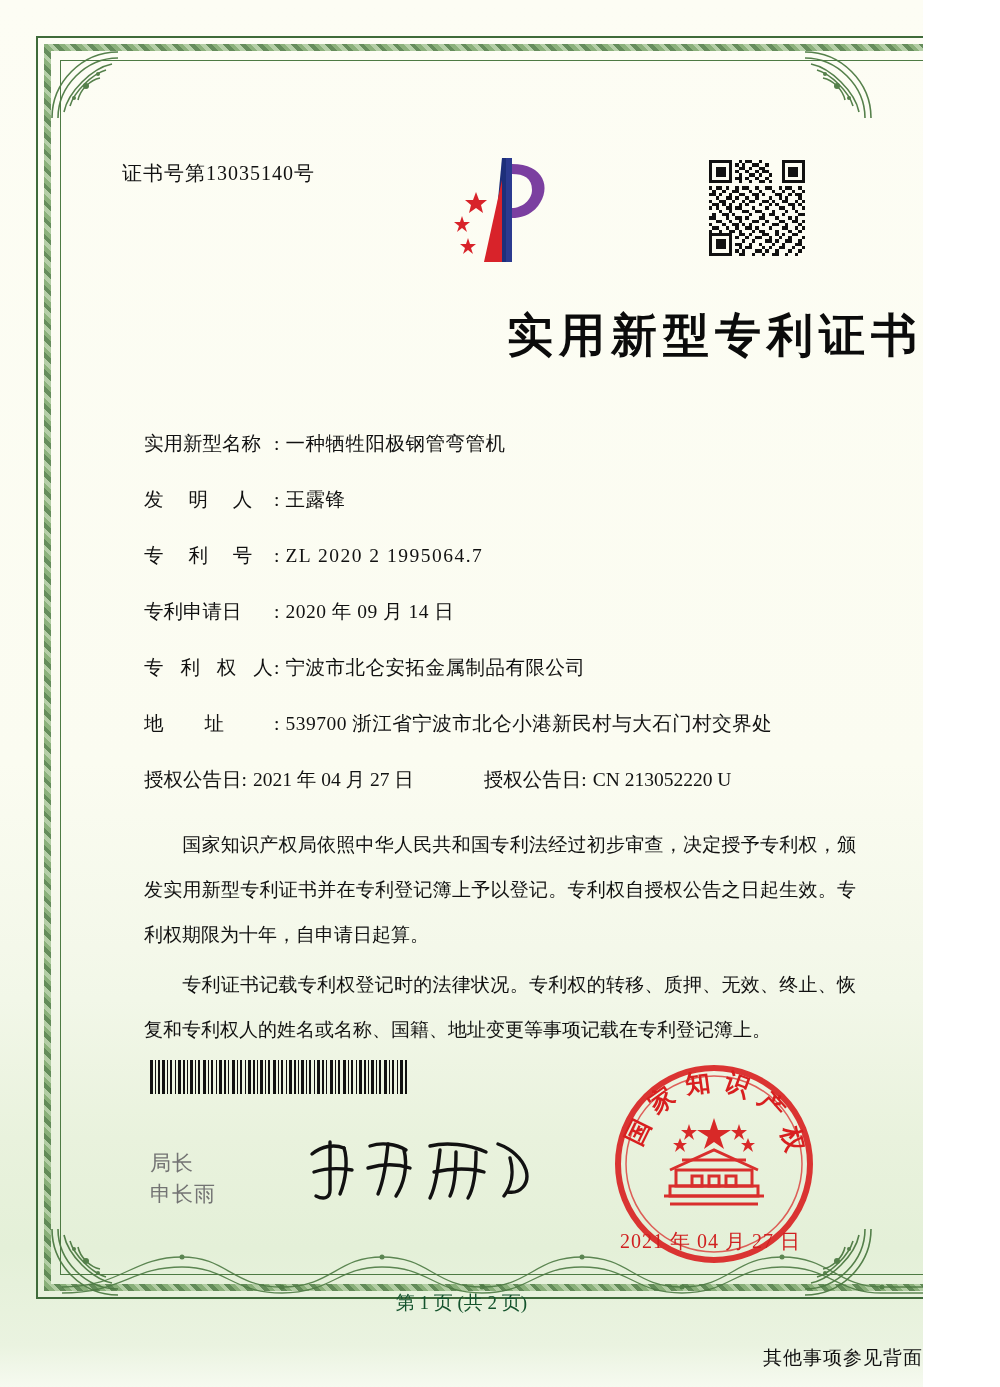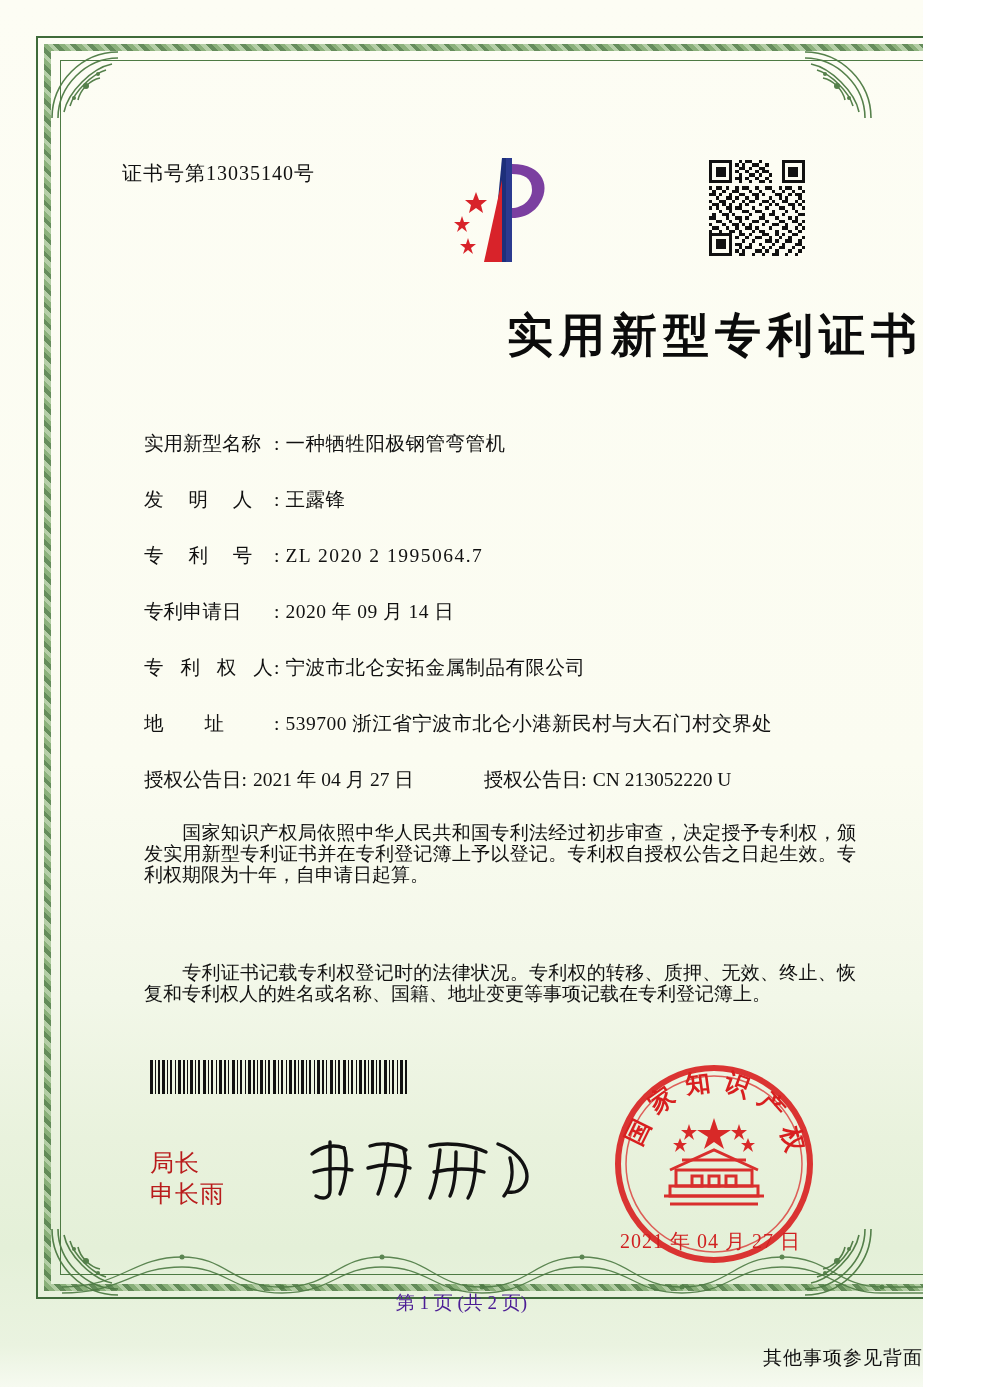--- a/index.html
+++ b/index.html
@@ -143,43 +143,43 @@
   }
   .pub-no-wrap {
     margin-left: 70px;
   }
 
   .para {
     position: absolute;
     left: 144px;
     width: 712px;
     font-size: 19px;
-    line-height: 21px;
+    line-height: 45px;
     color: #111;
     text-align: justify;
     text-justify: inter-ideograph;
   }
   .para.p1 { top: 822px; }
   .para.p2 { top: 962px; }
   .indent { display: inline-block; width: 38px; }
 
   .barcode {
     position: absolute;
     left: 150px;
     top: 1060px;
     width: 258px;
     height: 34px;
   }
   .sig-block {
     position: absolute;
     left: 150px;
     top: 1148px;
-    font-size: 24px;
+    font-size: 21px;
     line-height: 31px;
-    color: #b91c1c;
+    color: #737373;
     letter-spacing: 1px;
   }
   .handwriting {
     position: absolute;
     left: 300px;
     top: 1128px;
     width: 240px;
     height: 80px;
     color: #111;
   }
@@ -197,21 +197,21 @@
     font-size: 20px;
     color: #d02020;
     letter-spacing: 1px;
   }
   .page-no {
     position: absolute;
     left: 0; right: 0;
     top: 1290px;
     text-align: center;
     font-size: 19px;
-    color: #4c1d95;
+    color: #14532d;
   }
   .footnote {
     position: absolute;
     left: 0; right: 0;
     top: 1345px;
     text-align: right;
     font-size: 19px;
     color: #111;
     letter-spacing: 1px;
   }

